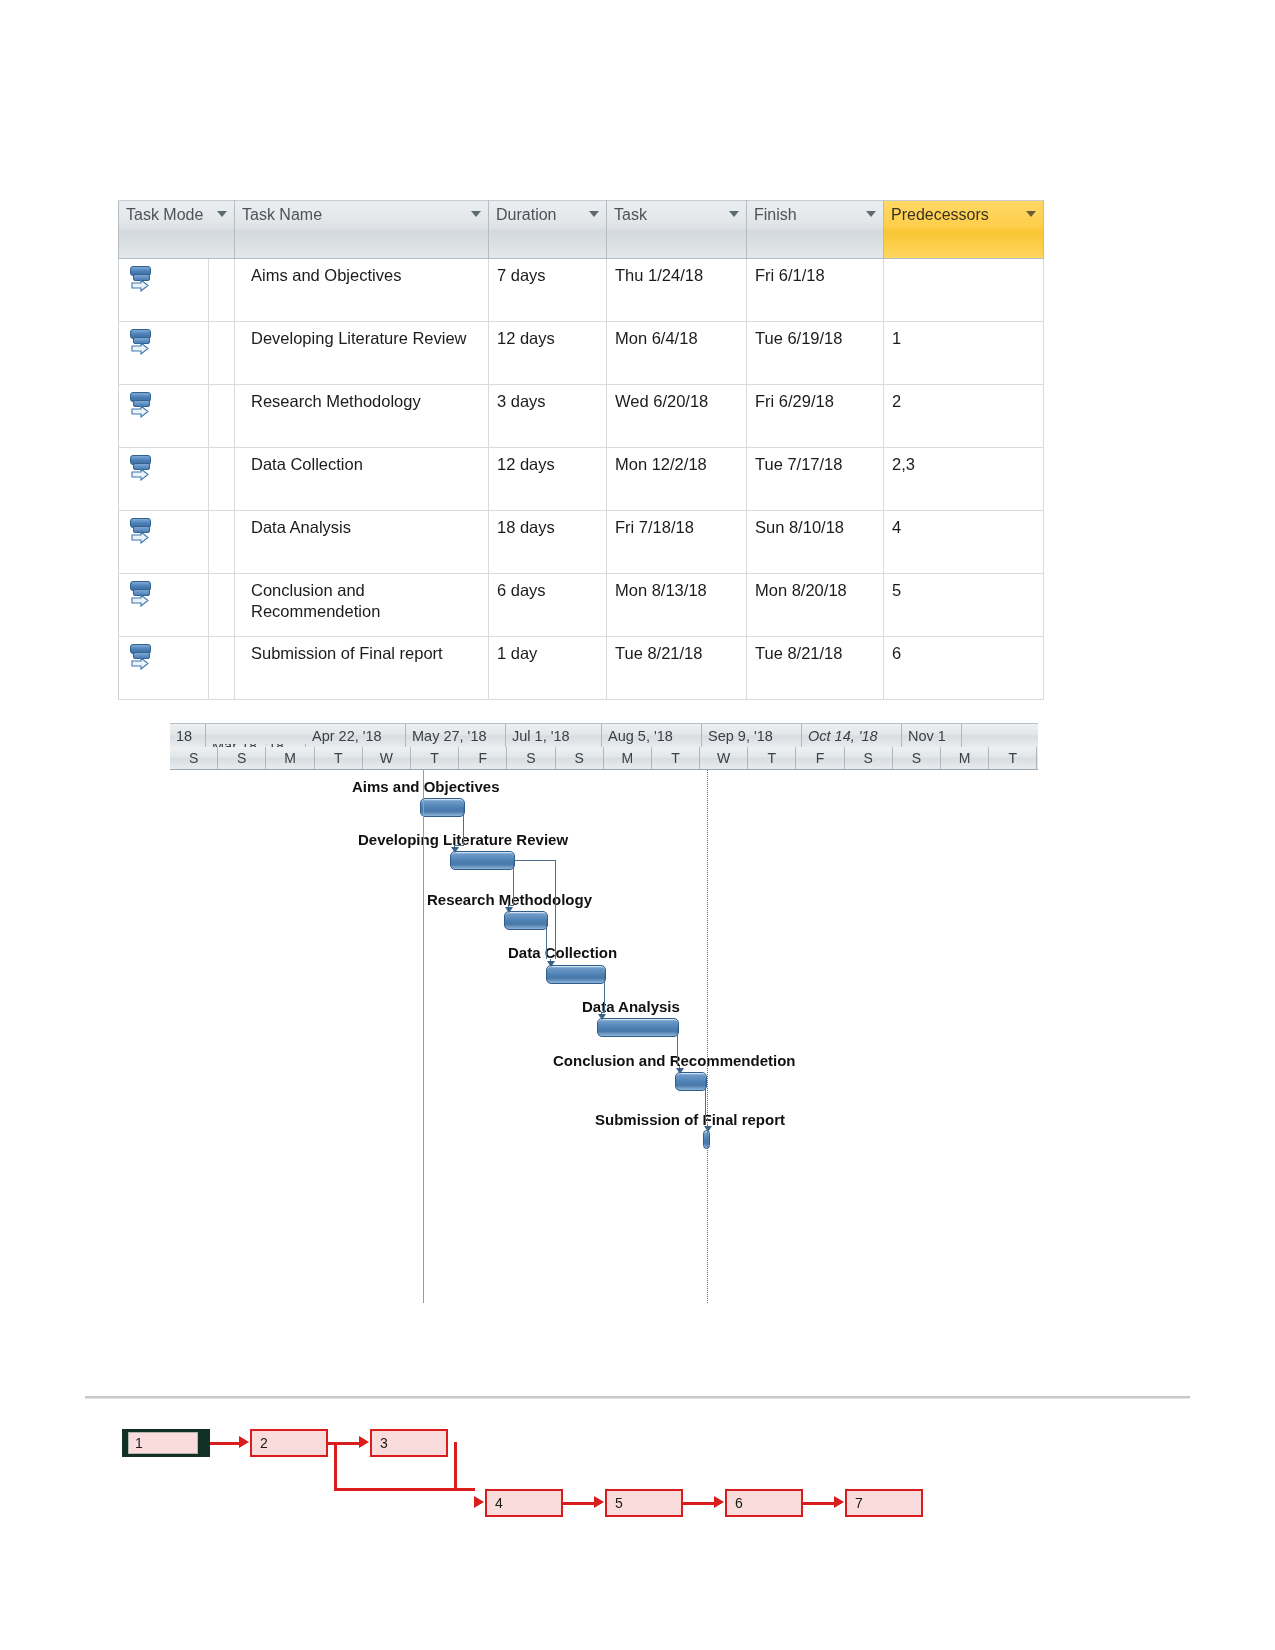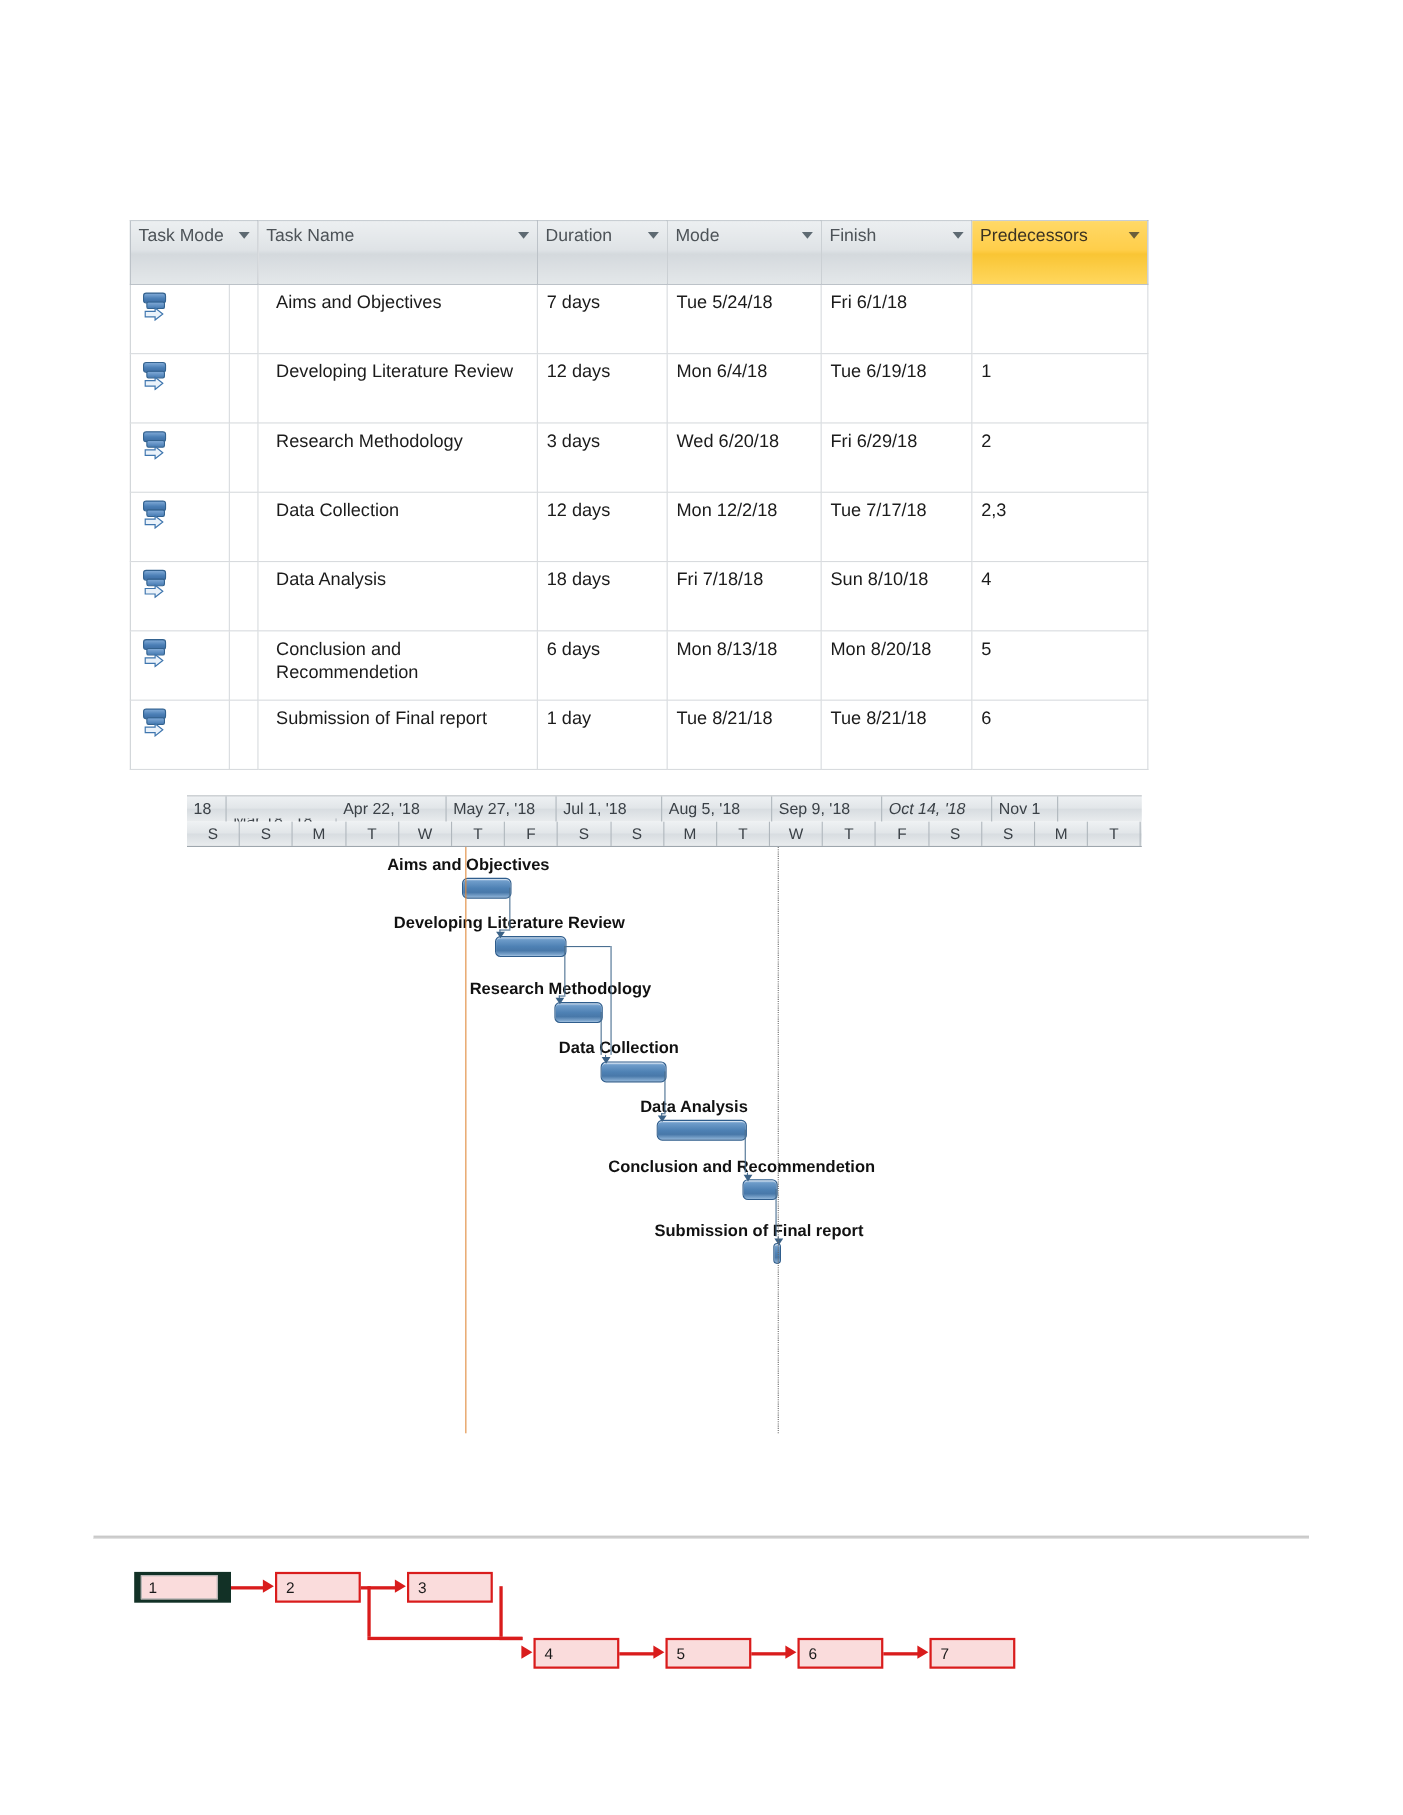--- a/index.html
+++ b/index.html
@@ -237,21 +237,21 @@
           </div>
         </th>
         <th>
           <div class="hdr-inner">
             <span class="hdr-text">Duration</span>
             <span class="filter-arrow"></span>
           </div>
         </th>
         <th>
           <div class="hdr-inner">
-            <span class="hdr-text">Mode</span>
+            <span class="hdr-text">Task</span>
             <span class="filter-arrow"></span>
           </div>
         </th>
         <th>
           <div class="hdr-inner">
             <span class="hdr-text">Finish</span>
             <span class="filter-arrow"></span>
           </div>
         </th>
         <th class="pred-head">
@@ -265,21 +265,21 @@
     <tbody id="task-rows">
         <tr>
           <td class="td-mode"><span class="mode-icon">
   <span class="bar"></span><span class="bar2"></span>
   <svg class="arrow" viewBox="0 0 18 13">
     <path d="M1 4 H10 V1 L17 6.5 L10 12 V9 H1 Z" fill="#eaf2fa" stroke="#3f76ae" stroke-width="1.1"></path>
   </svg></span></td>
           <td class="td-blank"></td>
           <td class="td-name">Aims and Objectives</td>
           <td>7 days</td>
-          <td class="">Tue 5/24/18</td>
+          <td class="">Thu 1/24/18</td>
           <td class="">Fri 6/1/18</td>
           <td></td>
         </tr>
         <tr class="r-tall">
           <td class="td-mode"><span class="mode-icon">
   <span class="bar"></span><span class="bar2"></span>
   <svg class="arrow" viewBox="0 0 18 13">
     <path d="M1 4 H10 V1 L17 6.5 L10 12 V9 H1 Z" fill="#eaf2fa" stroke="#3f76ae" stroke-width="1.1"></path>
   </svg></span></td>
           <td class="td-blank"></td>

